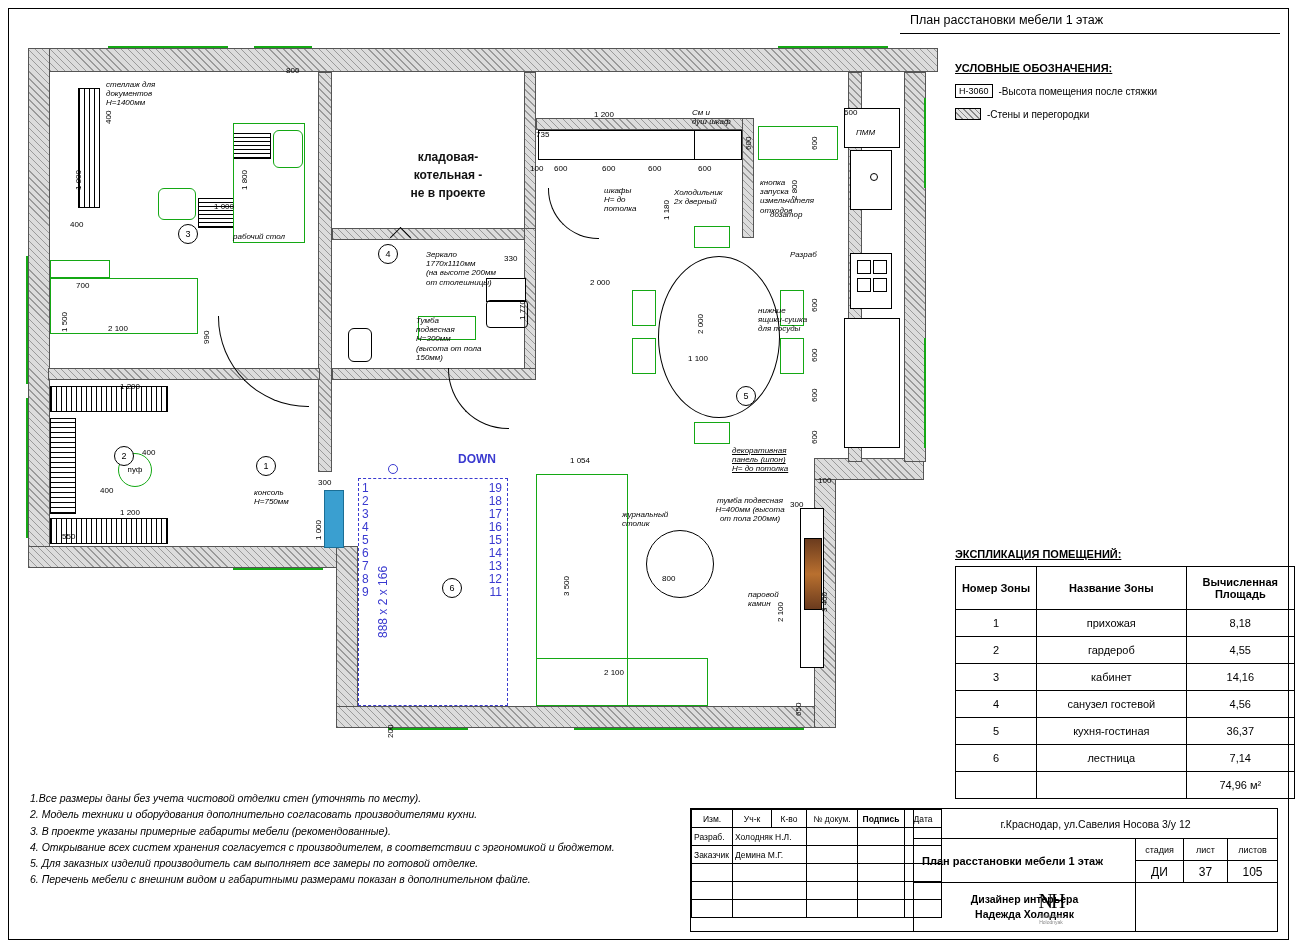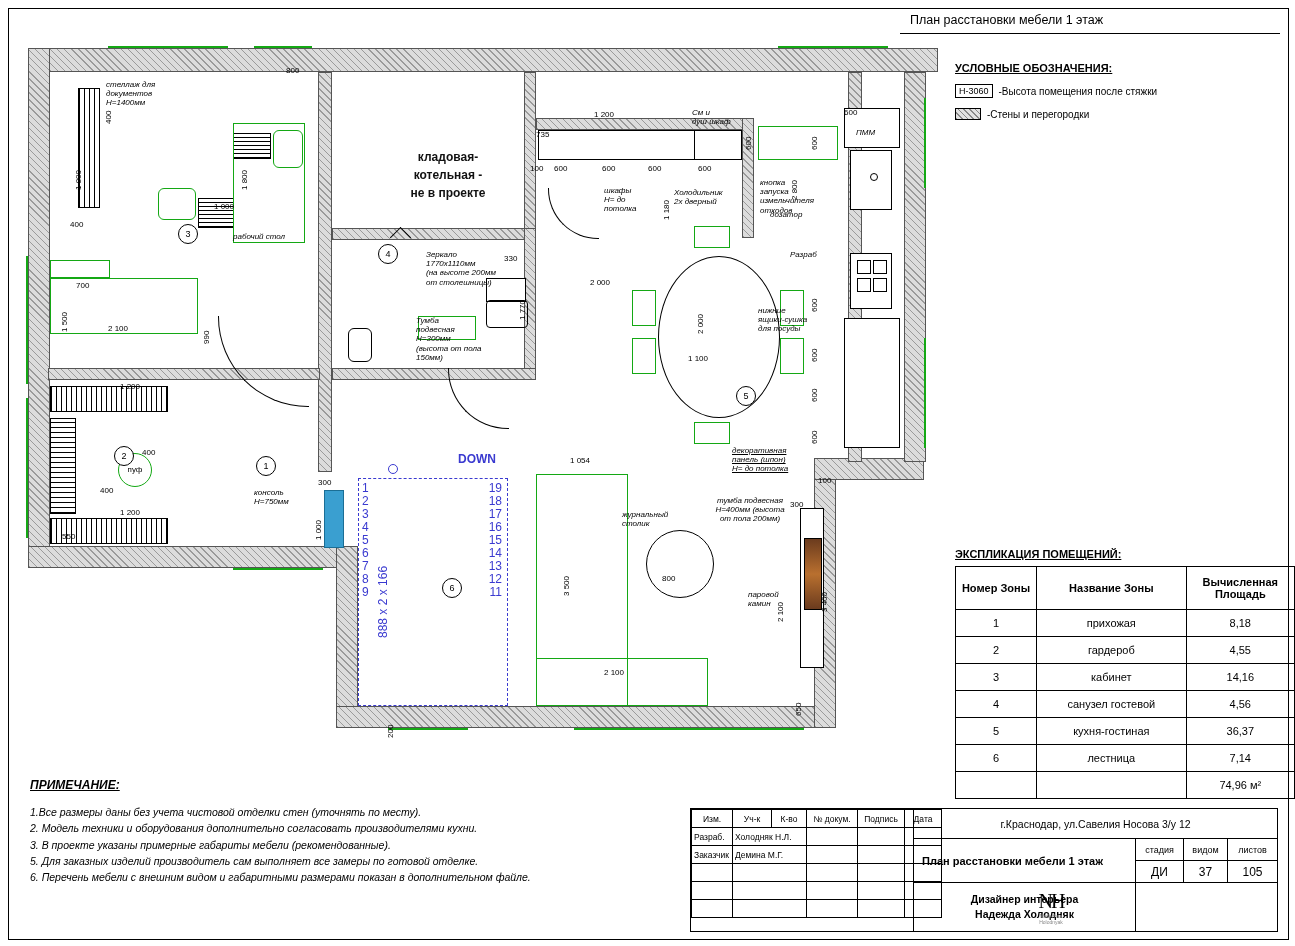--- a/index.html
+++ b/index.html
@@ -321,40 +321,40 @@
       <tr>
         <td class="center" style="height:22px;"></td>
         <td class="center"></td>
         <td class="center">74,96 м²</td>
       </tr>
     </tbody>
       </table>
   </div>
 
   <div class="abs" style="left:30px;top:778px;width:650px;">
-    <div class="it ul bold" style="font-size:12px;">ПРИМЕЧАНИЕ:</div>
     <div style="margin-top:12px;">
       <div class="note-line">1.Все размеры даны без учета чистовой отделки стен (уточнять по месту).</div>
       <div class="note-line">2. Модель техники и оборудования дополнительно согласовать производителями кухни.</div>
       <div class="note-line">3. В проекте указаны примерные габариты мебели (рекомендованные).</div>
+      <div class="note-line">4. Открывание всех систем хранения согласуется с производителем, в соответствии с эргономикой и бюджетом.</div>
       <div class="note-line">5. Для заказных изделий производитель сам выполняет все замеры по готовой отделке.</div>
       <div class="note-line">6. Перечень мебели с внешним видом и габаритными размерами показан в дополнительном файле.</div>
     </div>
   </div>
 
   <div class="abs" style="left:690px;top:808px;width:586px;height:122px;border:1px solid #000;">
 
     <table class="stamp abs" style="left:0;top:0;border-collapse:collapse;">
       <tbody>
           <tr>
         <td style="width:36px;" class="center">Изм.</td>
         <td style="width:34px;" class="center">Уч-к</td>
         <td style="width:30px;" class="center">К-во</td>
         <td style="width:46px;" class="center">№ докум.</td>
-        <td style="width:42px;" class="center">Подпись</td>
+        <td style="width:42px;font-weight:bold;" class="center">Подпись</td>
         <td style="width:32px;" class="center">Дата</td>
       </tr>
       <tr>
         <td>Разраб.</td>
         <td colspan="2">Холодняк Н.Л.</td>
         <td></td>
         <td></td>
         <td></td>
       </tr>
       <tr>
@@ -386,21 +386,21 @@
         <td></td>
       </tr>
     </tbody>
       </table>
 
     <div class="abs" style="left:222px;top:0;width:364px;height:30px;border-left:1px solid #000;border-bottom:1px solid #000;box-sizing:border-box;display:flex;align-items:center;justify-content:center;font-size:10.5px;">г.Краснодар, ул.Савелия Носова 3/у 12</div>
 
     <div class="abs" style="left:222px;top:30px;width:222px;height:44px;border-left:1px solid #000;border-bottom:1px solid #000;box-sizing:border-box;display:flex;align-items:center;padding-left:8px;font-size:11px;font-weight:bold;">План расстановки мебели 1 этаж</div>
 
     <div class="abs" style="left:444px;top:30px;width:48px;height:22px;border-left:1px solid #000;border-bottom:1px solid #000;box-sizing:border-box;display:flex;align-items:center;justify-content:center;font-size:9px;">стадия</div>
-    <div class="abs" style="left:492px;top:30px;width:44px;height:22px;border-left:1px solid #000;border-bottom:1px solid #000;box-sizing:border-box;display:flex;align-items:center;justify-content:center;font-size:9px;">видом</div>
+    <div class="abs" style="left:492px;top:30px;width:44px;height:22px;border-left:1px solid #000;border-bottom:1px solid #000;box-sizing:border-box;display:flex;align-items:center;justify-content:center;font-size:9px;">лист</div>
     <div class="abs" style="left:536px;top:30px;width:50px;height:22px;border-left:1px solid #000;border-bottom:1px solid #000;box-sizing:border-box;display:flex;align-items:center;justify-content:center;font-size:9px;">листов</div>
 
     <div class="abs" style="left:444px;top:52px;width:48px;height:22px;border-left:1px solid #000;border-bottom:1px solid #000;box-sizing:border-box;display:flex;align-items:center;justify-content:center;font-size:12px;">ДИ</div>
     <div class="abs" style="left:492px;top:52px;width:44px;height:22px;border-left:1px solid #000;border-bottom:1px solid #000;box-sizing:border-box;display:flex;align-items:center;justify-content:center;font-size:12px;">37</div>
     <div class="abs" style="left:536px;top:52px;width:50px;height:22px;border-left:1px solid #000;border-bottom:1px solid #000;box-sizing:border-box;display:flex;align-items:center;justify-content:center;font-size:12px;">105</div>
 
     <div class="abs" style="left:222px;top:74px;width:222px;height:48px;border-left:1px solid #000;box-sizing:border-box;display:flex;flex-direction:column;align-items:center;justify-content:center;font-size:10.5px;font-weight:bold;line-height:1.4;">
       <span>Дизайнер интерьера</span>
       <span>Надежда Холодняк</span>
     </div>

